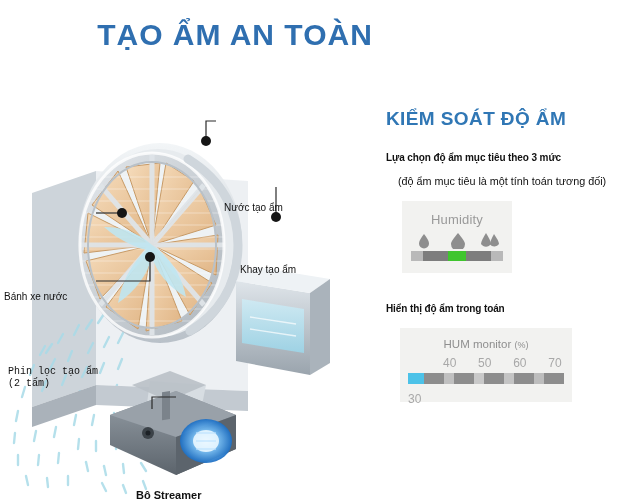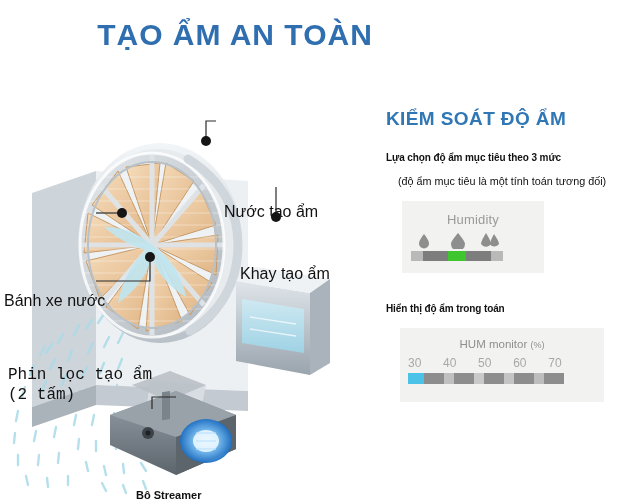--- a/index.html
+++ b/index.html
@@ -25,21 +25,21 @@
     position:absolute;right:6px;top:4px;
     width:120px;height:78px;
   }
 
   
   .illus{position:absolute;left:0;top:85px;width:365px;height:415px;}
   .illus svg{display:block;}
 
   .lbl{
     position:absolute;
-    font-size:16px;
+    font-size:10px;
     color:#111111;
     white-space:nowrap;
     line-height:1.22;
   }
   .lbl.two{white-space:normal;text-align:center;}
 
   #lbl-nuoc{left:224px;top:117px;}
   #lbl-khay{left:240px;top:179px;}
   #lbl-banhxe{left:4px;top:206px;}
   #lbl-phin{left:8px;top:281px;text-align:left;font-family:Liberation Mono, monospace;}
@@ -56,21 +56,20 @@
     white-space:nowrap;letter-spacing:-.1px;
   }
   .sub-note{
     font-size:10.8px;color:#111;margin:12px;white-space:nowrap;
   }
 
   .panel{
     background:#f2f2f0;
     margin-top:14px;
     position:relative;
-    padding-left:32px;
   }
   .panel-hum{width:110px;height:72px;margin-left:16px;}
   .panel-mon{width:172px;height:74px;margin-left:14px;}
 
   .hum-word{
     position:absolute;left:0;right:0;top:11px;text-align:center;
     font-size:13px;color:#9a9a9a;letter-spacing:.2px;
   }
   .drops{
     position:absolute;left:10px;right:10px;top:32px;height:16px;
@@ -334,21 +333,21 @@
     </div>
 
     <div class="sub-bold" style="margin-top:30px">Hiển thị độ ẩm trong toán</div>
 
     <div class="panel panel-mon">
       <div class="mon-word">
         <span>HUM monitor</span>
         <span class="pct">(%)</span>
       </div>
       <div class="mon-ticks">
-          <div class="tick" style="left: 0%; color: rgb(168, 168, 168);">30</div>
+          <div class="tick" style="left: 0%; color: rgb(168, 168, 168); margin-top: 36px;">30</div>
           <div class="tick" style="left: 22.4719%; color: rgb(168, 168, 168);">40</div>
           <div class="tick" style="left: 44.9438%; color: rgb(168, 168, 168);">50</div>
           <div class="tick" style="left: 67.4157%; color: rgb(168, 168, 168);">60</div>
           <div class="tick" style="left: 89.8876%; color: rgb(168, 168, 168);">70</div>
         </div>
       <div class="mon-bar">
           <div class="mseg" style="flex: 1 1 0%; background: rgb(76, 194, 232);"></div>
           <div class="mseg" style="flex: 1.3 1 0%; background: rgb(141, 141, 141);"></div>
           <div class="mseg" style="flex: 0.6 1 0%; background: rgb(192, 192, 192);"></div>
           <div class="mseg" style="flex: 1.3 1 0%; background: rgb(141, 141, 141);"></div>

